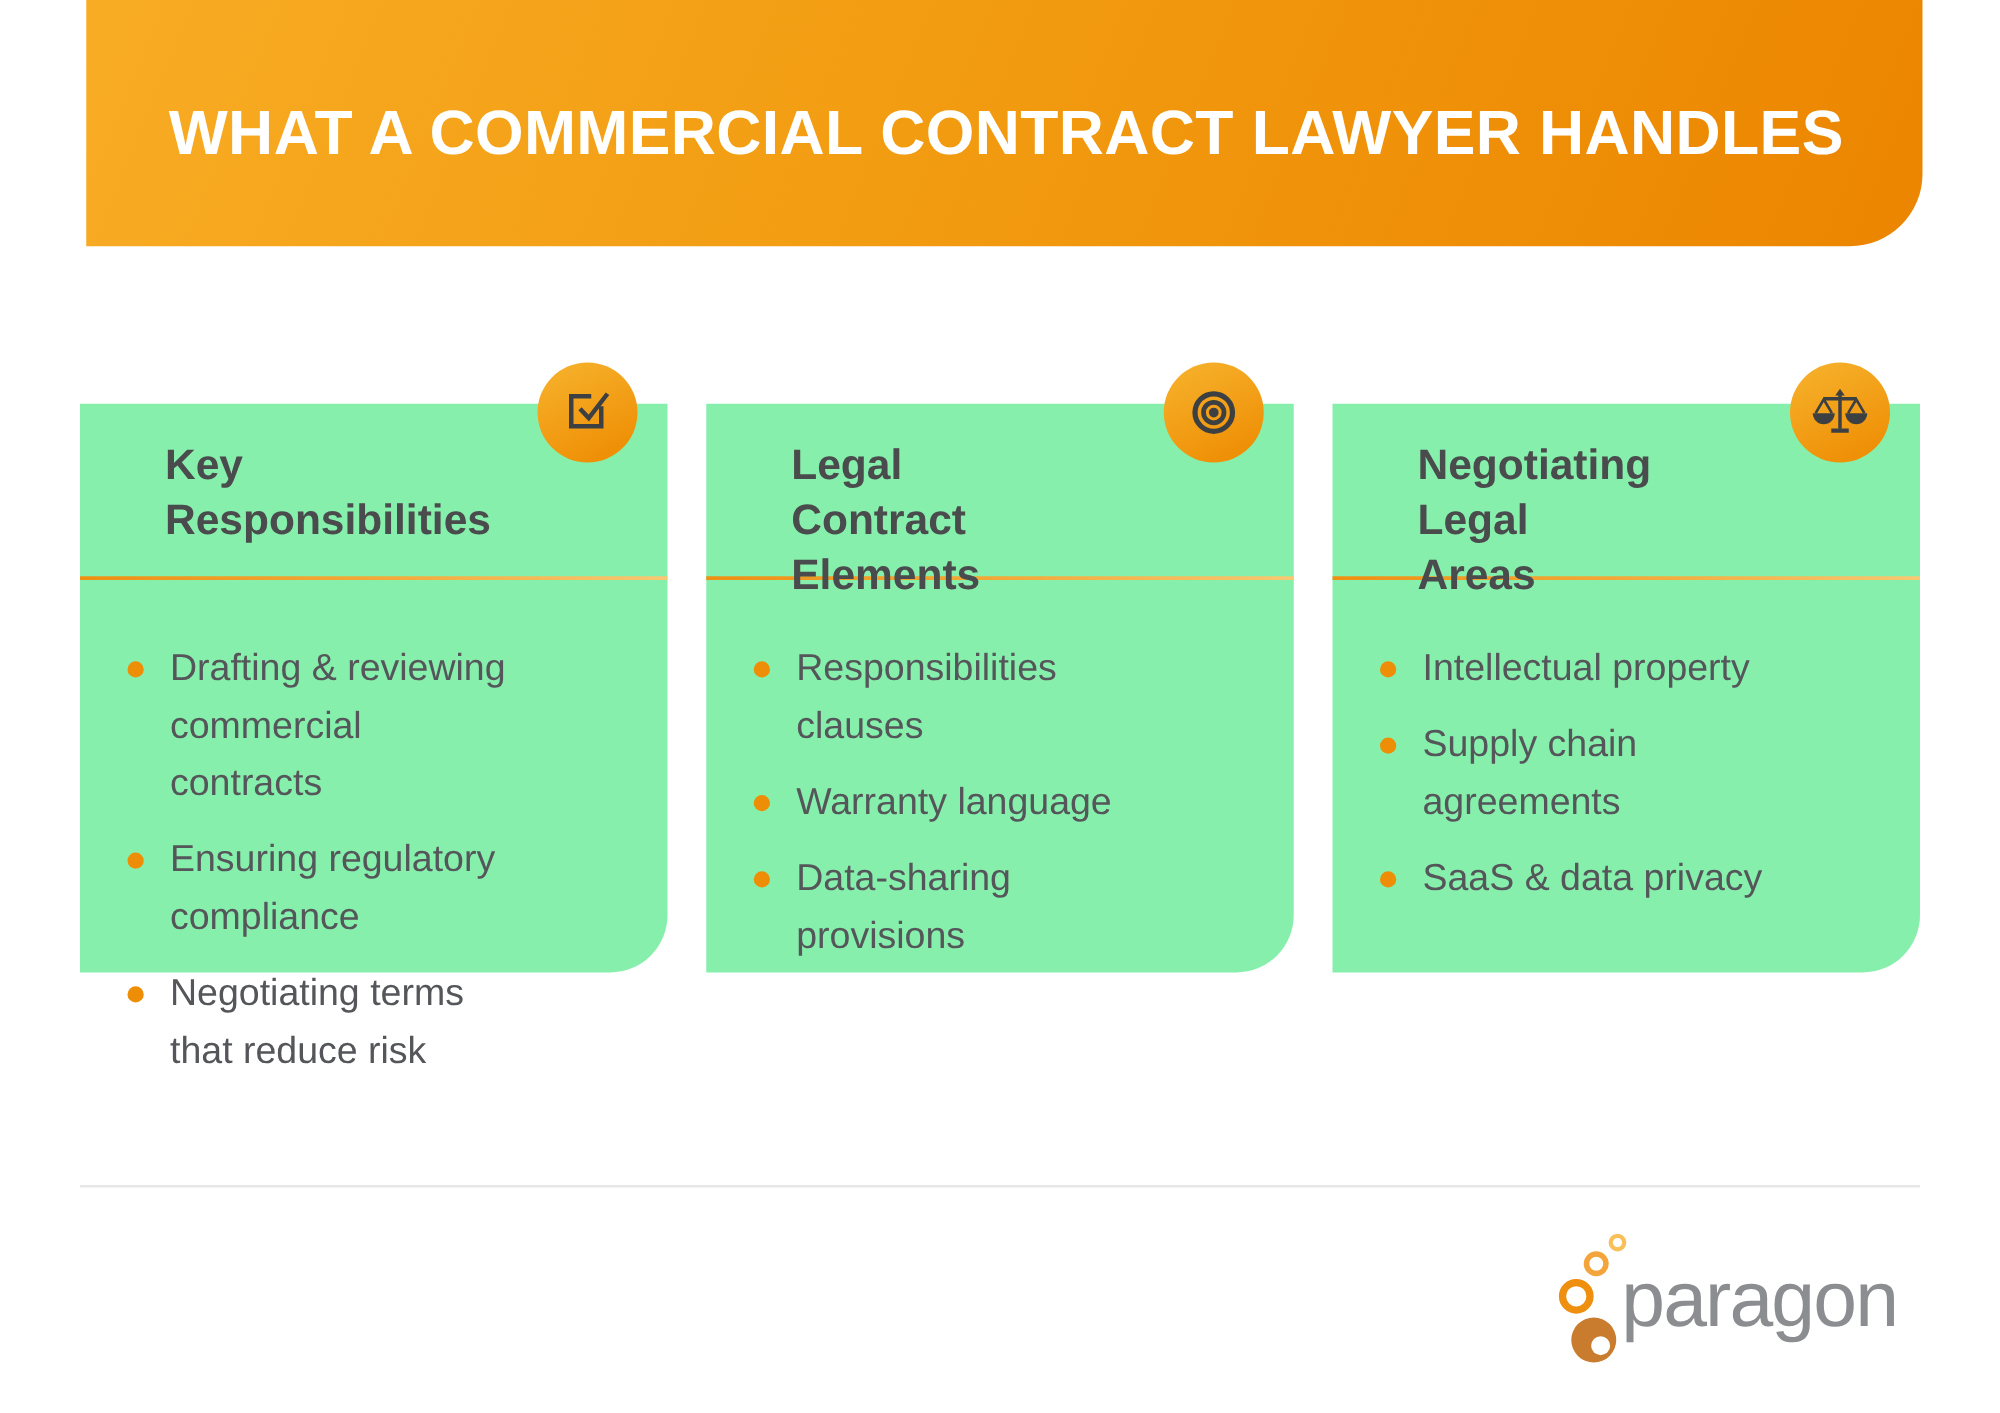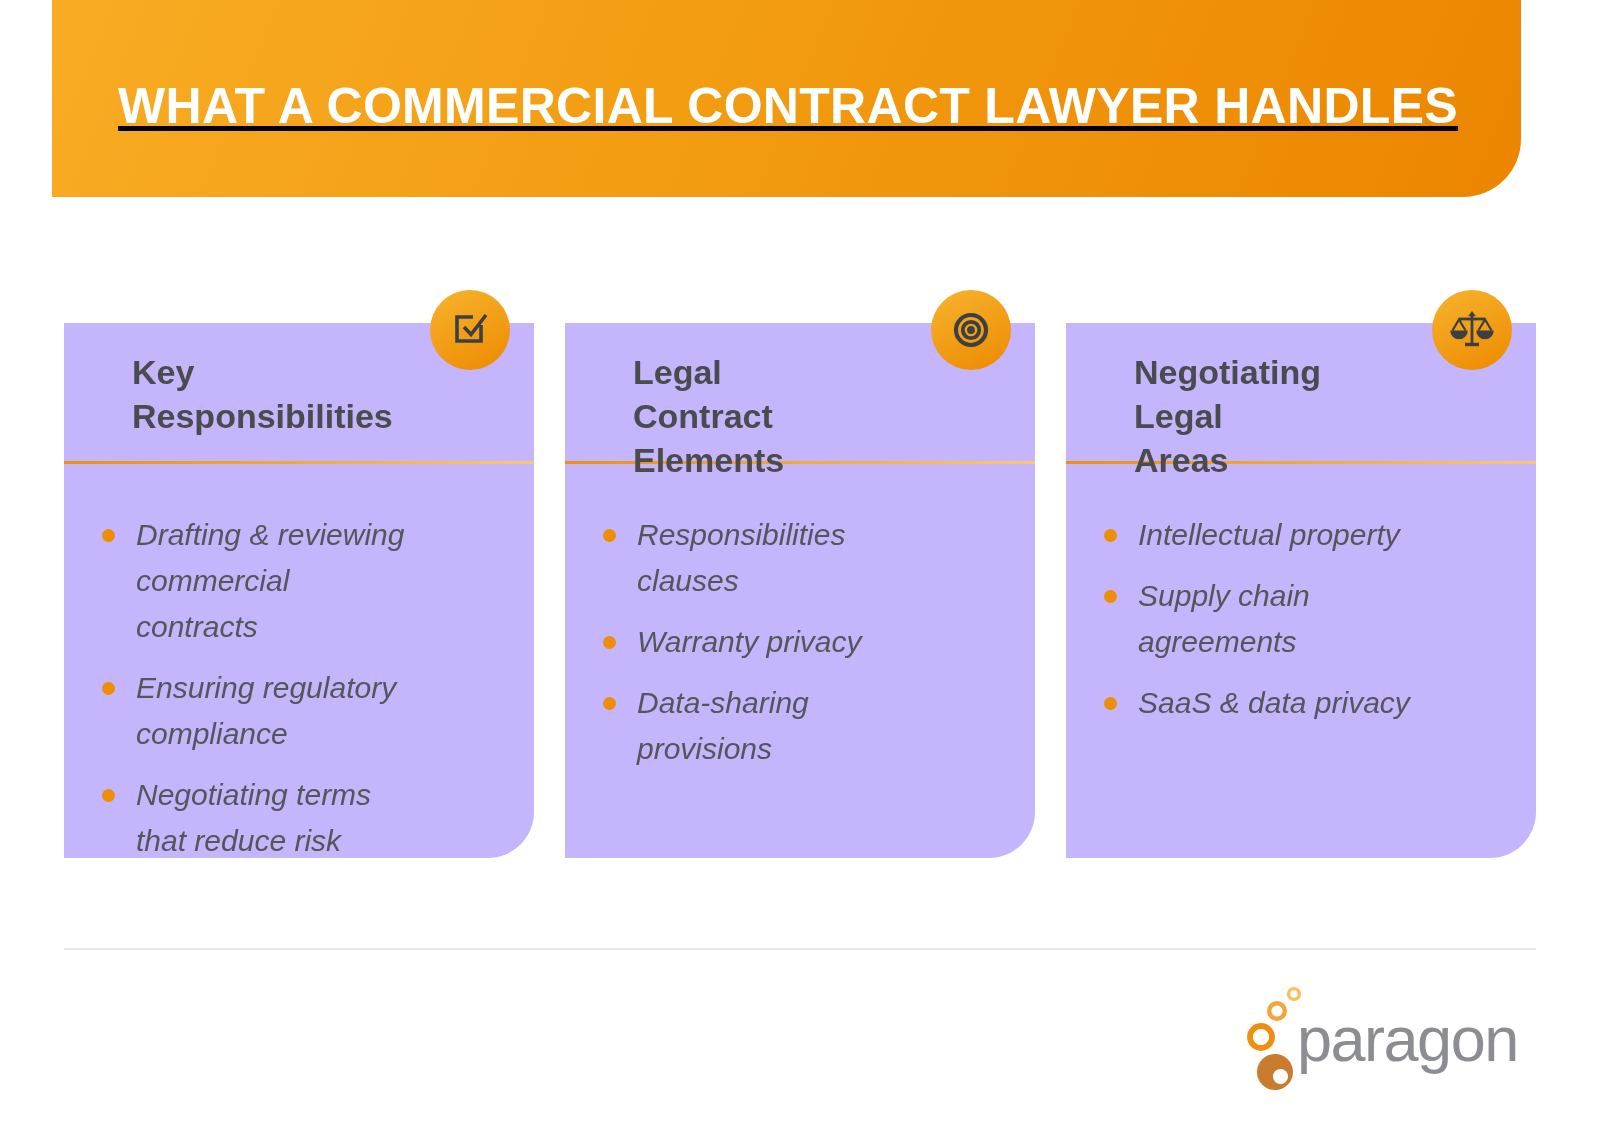--- a/index.html
+++ b/index.html
@@ -4,38 +4,38 @@
 <style>
   html,body{margin:0;padding:0;}
   body{
     width:1600px;height:1130px;position:relative;overflow:hidden;
     background:#ffffff;
     font-family:"Liberation Sans", sans-serif;
   }
 
   
   .banner{
-    position:absolute;left:52px;top:0;width:1469px;height:197px;
+    position:absolute;left:69px;top:0;width:1469px;height:197px;
     background:linear-gradient(112deg,#f8ac24 0%,#f29c11 45%,#ec8500 100%);
     border-radius:0 0 58px 0;
-    display:flex;align-items:center;text-decoration:underline;
+    display:flex;align-items:center;
   }
   .banner-title{
     margin:0;padding:14px 30px 0 66px;
     font-size:50px;font-weight:bold;color:#ffffff;letter-spacing:0.3px;
     white-space:nowrap;
   }
 
   
   .cards{
     position:absolute;left:64px;top:323px;width:1472px;
     display:flex;gap:31px;
   }
   .card{
-    width:470px;height:535px;background:#c4b5fd;
+    width:470px;height:455px;background:#86efac;
     border-radius:0 0 46px 0;
     position:relative;box-sizing:border-box;
   }
   .badge{
     position:absolute;top:-33px;right:24px;width:80px;height:80px;border-radius:50%;
     background:linear-gradient(155deg,#f6b02a 8%,#ee8d03 92%);
     display:flex;align-items:center;justify-content:center;
   }
   .badge svg{display:block;}
   .card-title{
@@ -48,21 +48,21 @@
     height:3px;border:0;margin:0;
     background:linear-gradient(90deg,#ee9012 0%,#f3ac3d 55%,#f8c873 100%);
   }
   .list{margin:0;padding:48px 20px 0 38px;list-style:none;}
   .item{display:flex;margin-bottom:15px;}
   .dot{
     flex:0 0 13px;width:13px;height:13px;border-radius:50%;
     background:#ee8e07;margin-top:17px;margin-right:21px;
   }
   .item-text{
-    font-size:30px;line-height:46px;color:#55565a;max-width:278px;font-style:italic;
+    font-size:30px;line-height:46px;color:#55565a;max-width:278px;
   }
 
   
   .divider{
     position:absolute;left:64px;top:948px;width:1472px;height:2px;
     background:#e7e7e9;
   }
   .logo{position:absolute;left:1228px;top:973px;text-align:right;}
   .icon-stroke{stroke:#3d4043;fill:none;}
 </style>
@@ -114,21 +114,21 @@
     </div>
     <div class="card-title">Legal Contract Elements</div>
     <hr class="sep">
     <ul class="list">
       <li class="item">
         <span class="dot"></span>
         <span class="item-text">Responsibilities clauses</span>
       </li>
       <li class="item">
         <span class="dot"></span>
-        <span class="item-text">Warranty privacy</span>
+        <span class="item-text">Warranty language</span>
       </li>
       <li class="item">
         <span class="dot"></span>
         <span class="item-text">Data-sharing provisions</span>
       </li>
     </ul>
   </section>
 
   <section class="card">
     <div class="badge">

